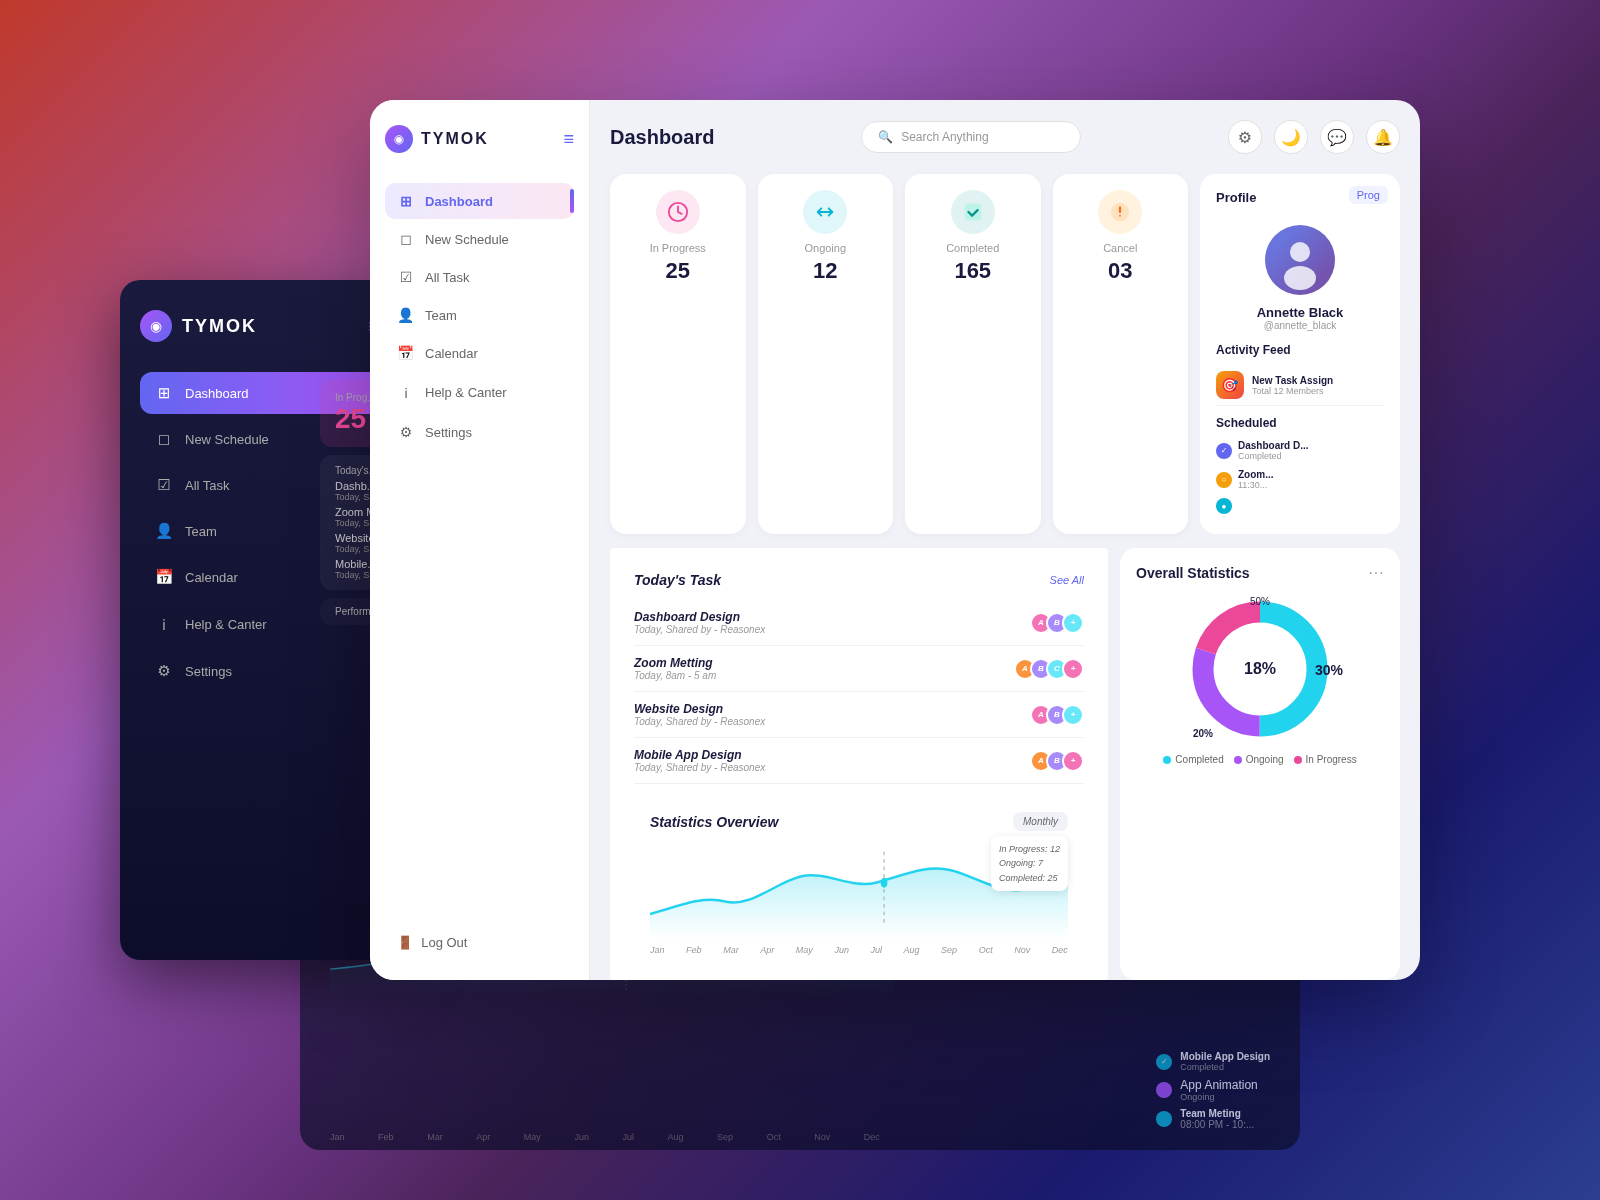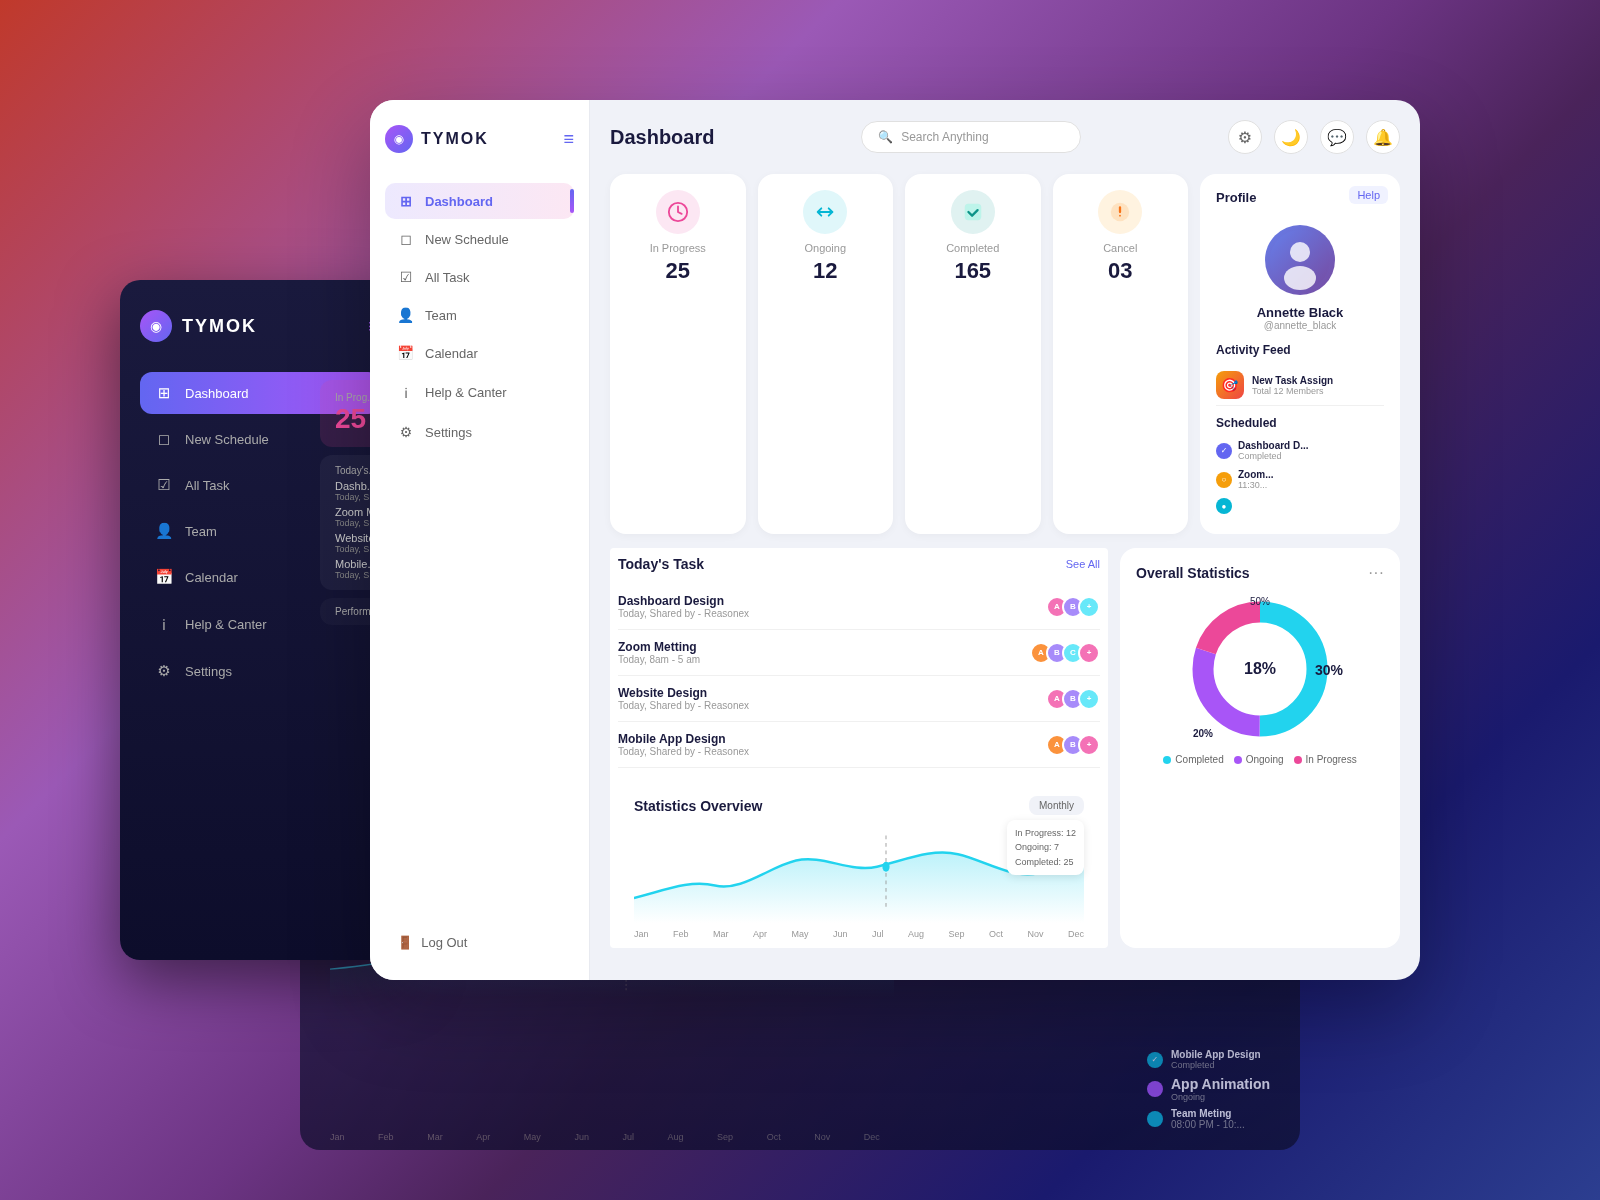--- a/index.html
+++ b/index.html
@@ -157,21 +157,22 @@
     .stat-icon.orange { background: #fff3e0; }
     .stat-label { font-size: 11px; color: #999; margin-bottom: 4px; }
     .stat-value { font-size: 22px; font-weight: 700; color: #1a1a3e; }
 
     
     .bottom-grid {
       display: flex; gap: 12px;
     }
     .tasks-panel {
       flex: 1; background: white; border-radius: 4px;
-      padding: 8px;
+      padding: 24px;
+      font-style: italic;
     }
     .panel-header {
       display: flex; justify-content: space-between; align-items: center;
       margin-bottom: 12px;
     }
     .panel-title { font-size: 14px; font-weight: 600; color: #1a1a3e; }
     .see-all { font-size: 11px; color: #6366f1; cursor: pointer; }
 
     .task-item {
       display: flex; align-items: center; justify-content: space-between;
@@ -442,21 +443,21 @@
               <circle cx="12" cy="16" r="1" fill="#f97316"></circle>
             </svg>
           </div>
           <div class="stat-label">Cancel</div>
           <div class="stat-value">03</div>
         </div>
       </div>
 
       <div class="profile-panel">
         <div style="font-size:13px;font-weight:600;color:#1a1a3e;">Profile</div>
-        <div class="edit-btn">Help</div>
+        <div class="edit-btn">Prog</div>
         <div class="profile-avatar">
           <svg width="60" height="60" viewBox="0 0 60 60">
             <rect width="60" height="60" rx="30" fill="url(#avatarGrad)"></rect>
             <defs>
               <linearGradient id="avatarGrad" x1="0" y1="0" x2="1" y2="1">
                 <stop offset="0%" stop-color="#667eea"></stop>
                 <stop offset="100%" stop-color="#764ba2"></stop>
               </linearGradient>
             </defs>
 
@@ -659,21 +660,21 @@
     <div style="display:flex;align-items:center;gap:8px;">
       <div style="width:16px;height:16px;border-radius:50%;background:#06b6d4;display:flex;align-items:center;justify-content:center;color:white;font-size:8px;">✓</div>
       <div>
         <div style="font-size:10px;color:white;font-weight:600;">Mobile App Design</div>
         <div style="font-size:9px;color:#999;">Completed</div>
       </div>
     </div>
     <div style="display:flex;align-items:center;gap:8px;">
       <div style="width:16px;height:16px;border-radius:50%;background:#a855f7;"></div>
       <div>
-        <div style="font-size:14px;color:white;font-weight:700;">App Animation</div>
+        <div style="font-size:12px;color:white;font-weight:400;">App Animation</div>
         <div style="font-size:9px;color:#999;">Ongoing</div>
       </div>
     </div>
     <div style="display:flex;align-items:center;gap:8px;">
       <div style="width:16px;height:16px;border-radius:50%;background:#06b6d4;"></div>
       <div>
         <div style="font-size:10px;color:white;font-weight:600;">Team Meting</div>
         <div style="font-size:10px;color:#999;">08:00 PM - 10:...</div>
       </div>
     </div>

